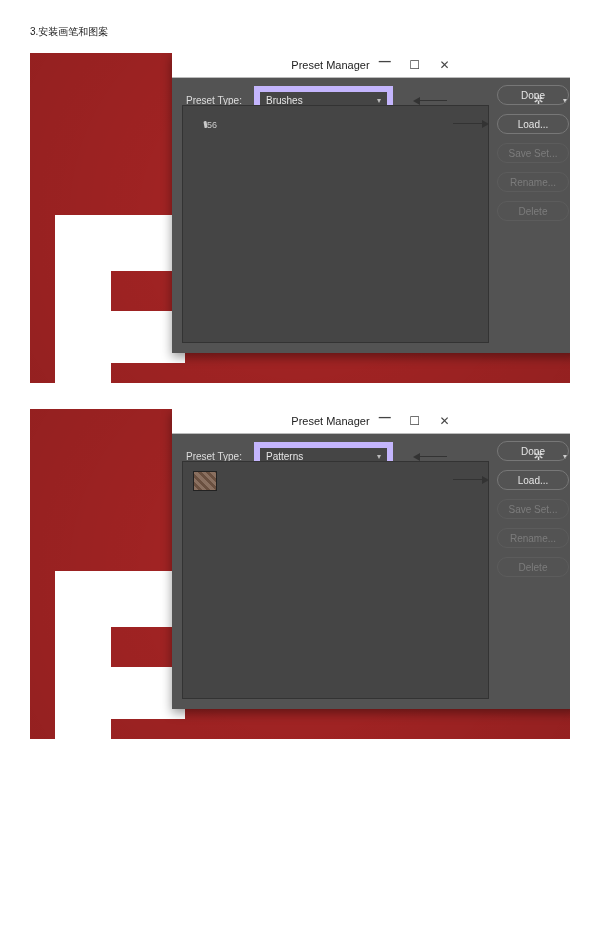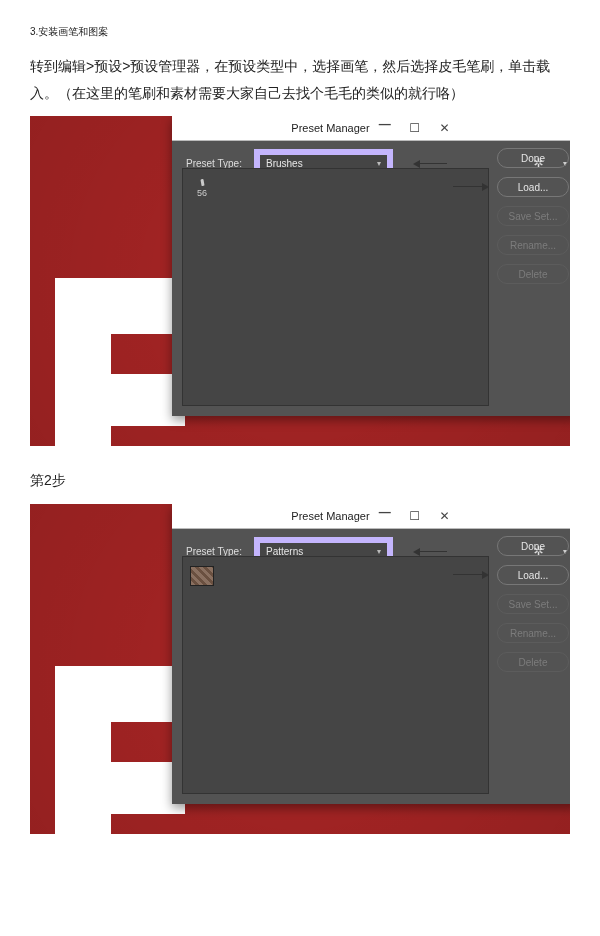--- a/index.html
+++ b/index.html
@@ -102,21 +102,21 @@
   }
   .dropbtn{font-size:8px;color:#ccc;margin-left:2px;}
   .preset-body{
     position:absolute;left:10px;top:52px;right:88px;bottom:10px;
     background:#454545;
     border:1px solid #333;
     padding:4px;
   }
   .thumb{
     width:30px;height:30px;
-    display:flex;flex-direction:column;align-items:center;justify-content:center;
+    display:flex;flex-direction:row;align-items:center;justify-content:flex-end;
     color:#ccc;font-size:9px;
   }
   .thumb .tip{
     width:3px;height:7px;border-radius:1px;background:#c9c9c9;transform:rotate(-10deg);
     margin-bottom:2px;
   }
   .thumb.pattern .sw{
     width:22px;height:18px;
     background:
       repeating-linear-gradient(45deg,#8a7060 0 3px,#6a5040 3px 6px);
@@ -143,21 +143,20 @@
     content:"";position:absolute;right:0;top:-1px;
     border:4px solid transparent;border-left:7px solid #333;
   }
 </style>
 </head>
 <body>
 
 <div class="article">
   <div class="heading">3.安装画笔和图案</div>
 
-  <div class="desc">转到编辑&gt;预设&gt;预设管理器，在预设类型中，选择画笔，然后选择皮毛笔刷，单击载入。（在这里的笔刷和素材需要大家自己去找个毛毛的类似的就行咯）</div>
 
   <div class="figure">
     <div class="figure-bg"></div>
     <div class="bigF">
       <div class="bar v"></div>
         <div class="bar h1"></div>
         <div class="bar h2"></div>
     </div>
     <div class="dialog">
       <div class="titlebar">
@@ -188,21 +187,20 @@
       <div class="sidebuttons">
         <div class="btn">Done</div>
         <div class="btn">Load...</div>
         <div class="btn disabled">Save Set...</div>
         <div class="btn disabled">Rename...</div>
         <div class="btn disabled">Delete</div>
       </div>
     </div>
   </div>
 
-  <div class="step-label">第2步</div>
 
   <div class="figure">
     <div class="figure-bg"></div>
     <div class="bigF">
       <div class="bar v"></div>
         <div class="bar h1"></div>
         <div class="bar h2"></div>
     </div>
     <div class="dialog">
       <div class="titlebar">

